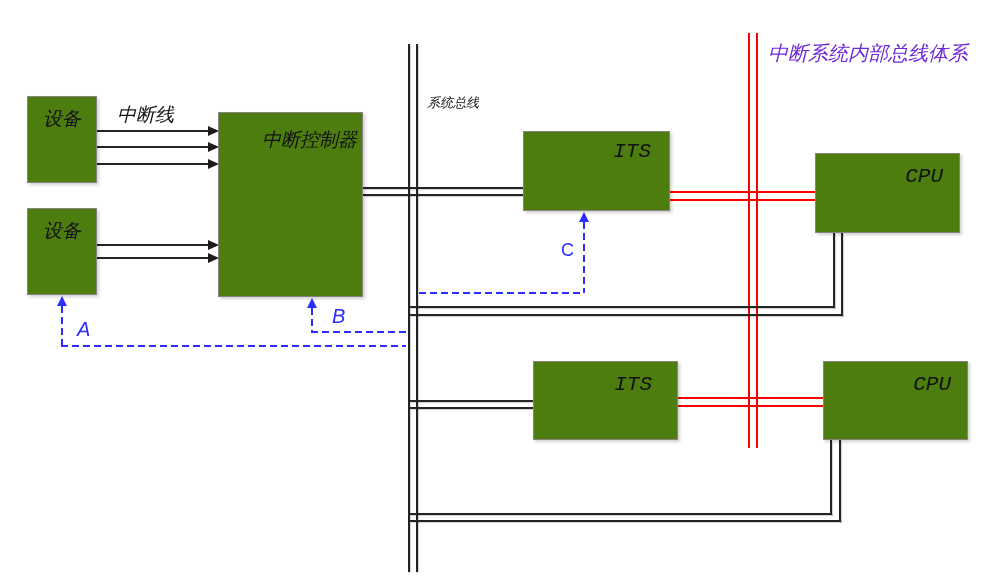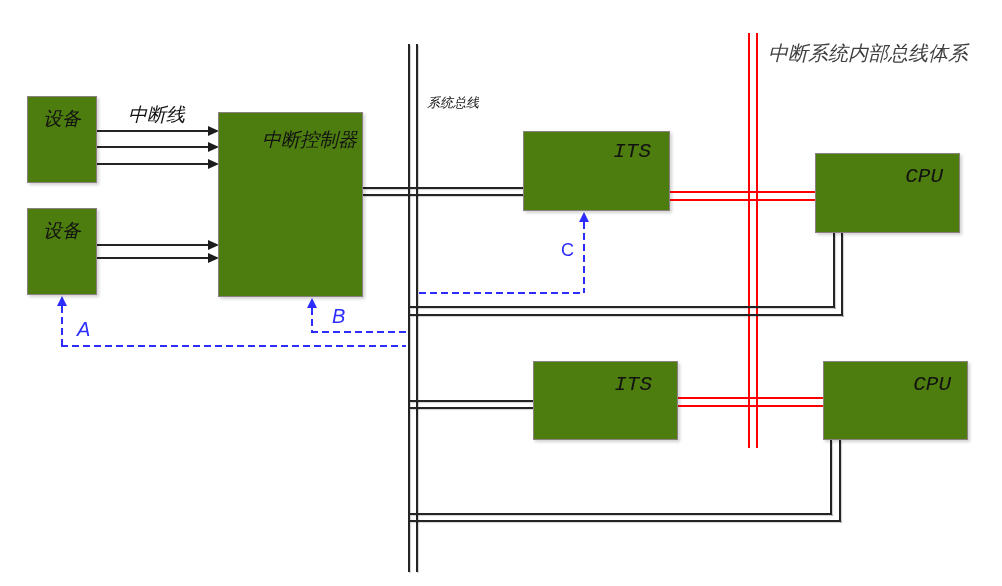--- a/index.html
+++ b/index.html
@@ -38,21 +38,21 @@
   .ah-right{position:absolute;width:0;height:0;
     border-top:5px solid transparent;border-bottom:5px solid transparent;
     border-left:11px solid #1c1c1c;}
   .ah-up{position:absolute;width:0;height:0;
     border-left:5px solid transparent;border-right:5px solid transparent;
     border-bottom:10px solid #2d2dff;}
   
   .tag{position:absolute;white-space:nowrap;color:#121212;}
   .it{font-style:italic;}
   .blue{color:#2d2dff;}
-  .redtxt{color:#404040;}
+  .redtxt{color:#6d28d9;}
 </style>
 </head>
 <body>
 
 <div id="canvas">
 
   <div class="ln" style="left:408px;top:44px;width:2px;height:528px;"></div>
   <div class="ln" style="left:416px;top:44px;width:2px;height:528px;"></div>
 
   <div class="ln red" style="left:748px;top:33px;width:2px;height:415px;"></div>
@@ -124,21 +124,21 @@
   </div>
 
   <div class="node" style="left:533px;top:361px;width:145px;height:79px;text-align:right;padding:11px 25px 0 0;">
     <span class="lbl lat">ITS</span>
   </div>
 
   <div class="node" style="left:823px;top:361px;width:145px;height:79px;text-align:right;padding:11px 16px 0 0;">
     <span class="lbl lat">CPU</span>
   </div>
 
-  <div class="tag it" style="left:128px;top:102px;font-size:19px;font-family:Liberation Mono, monospace;">中断线</div>
+  <div class="tag it" style="left:117px;top:102px;font-size:19px;font-family:Liberation Mono, monospace;">中断线</div>
 
   <div class="tag it" style="left:427px;top:94px;font-size:13px;text-align:right;">系统总线</div>
 
   <div class="tag it redtxt" style="left:768px;top:40px;font-size:20px;">中断系统内部总线体系</div>
 
   <div class="tag it blue" style="left:77px;top:318px;font-size:20px;">A</div>
 
   <div class="tag it blue" style="left:332px;top:305px;font-size:20px;">B</div>
 
   <div class="tag blue" style="left:561px;top:240px;font-size:18px;">C</div>

